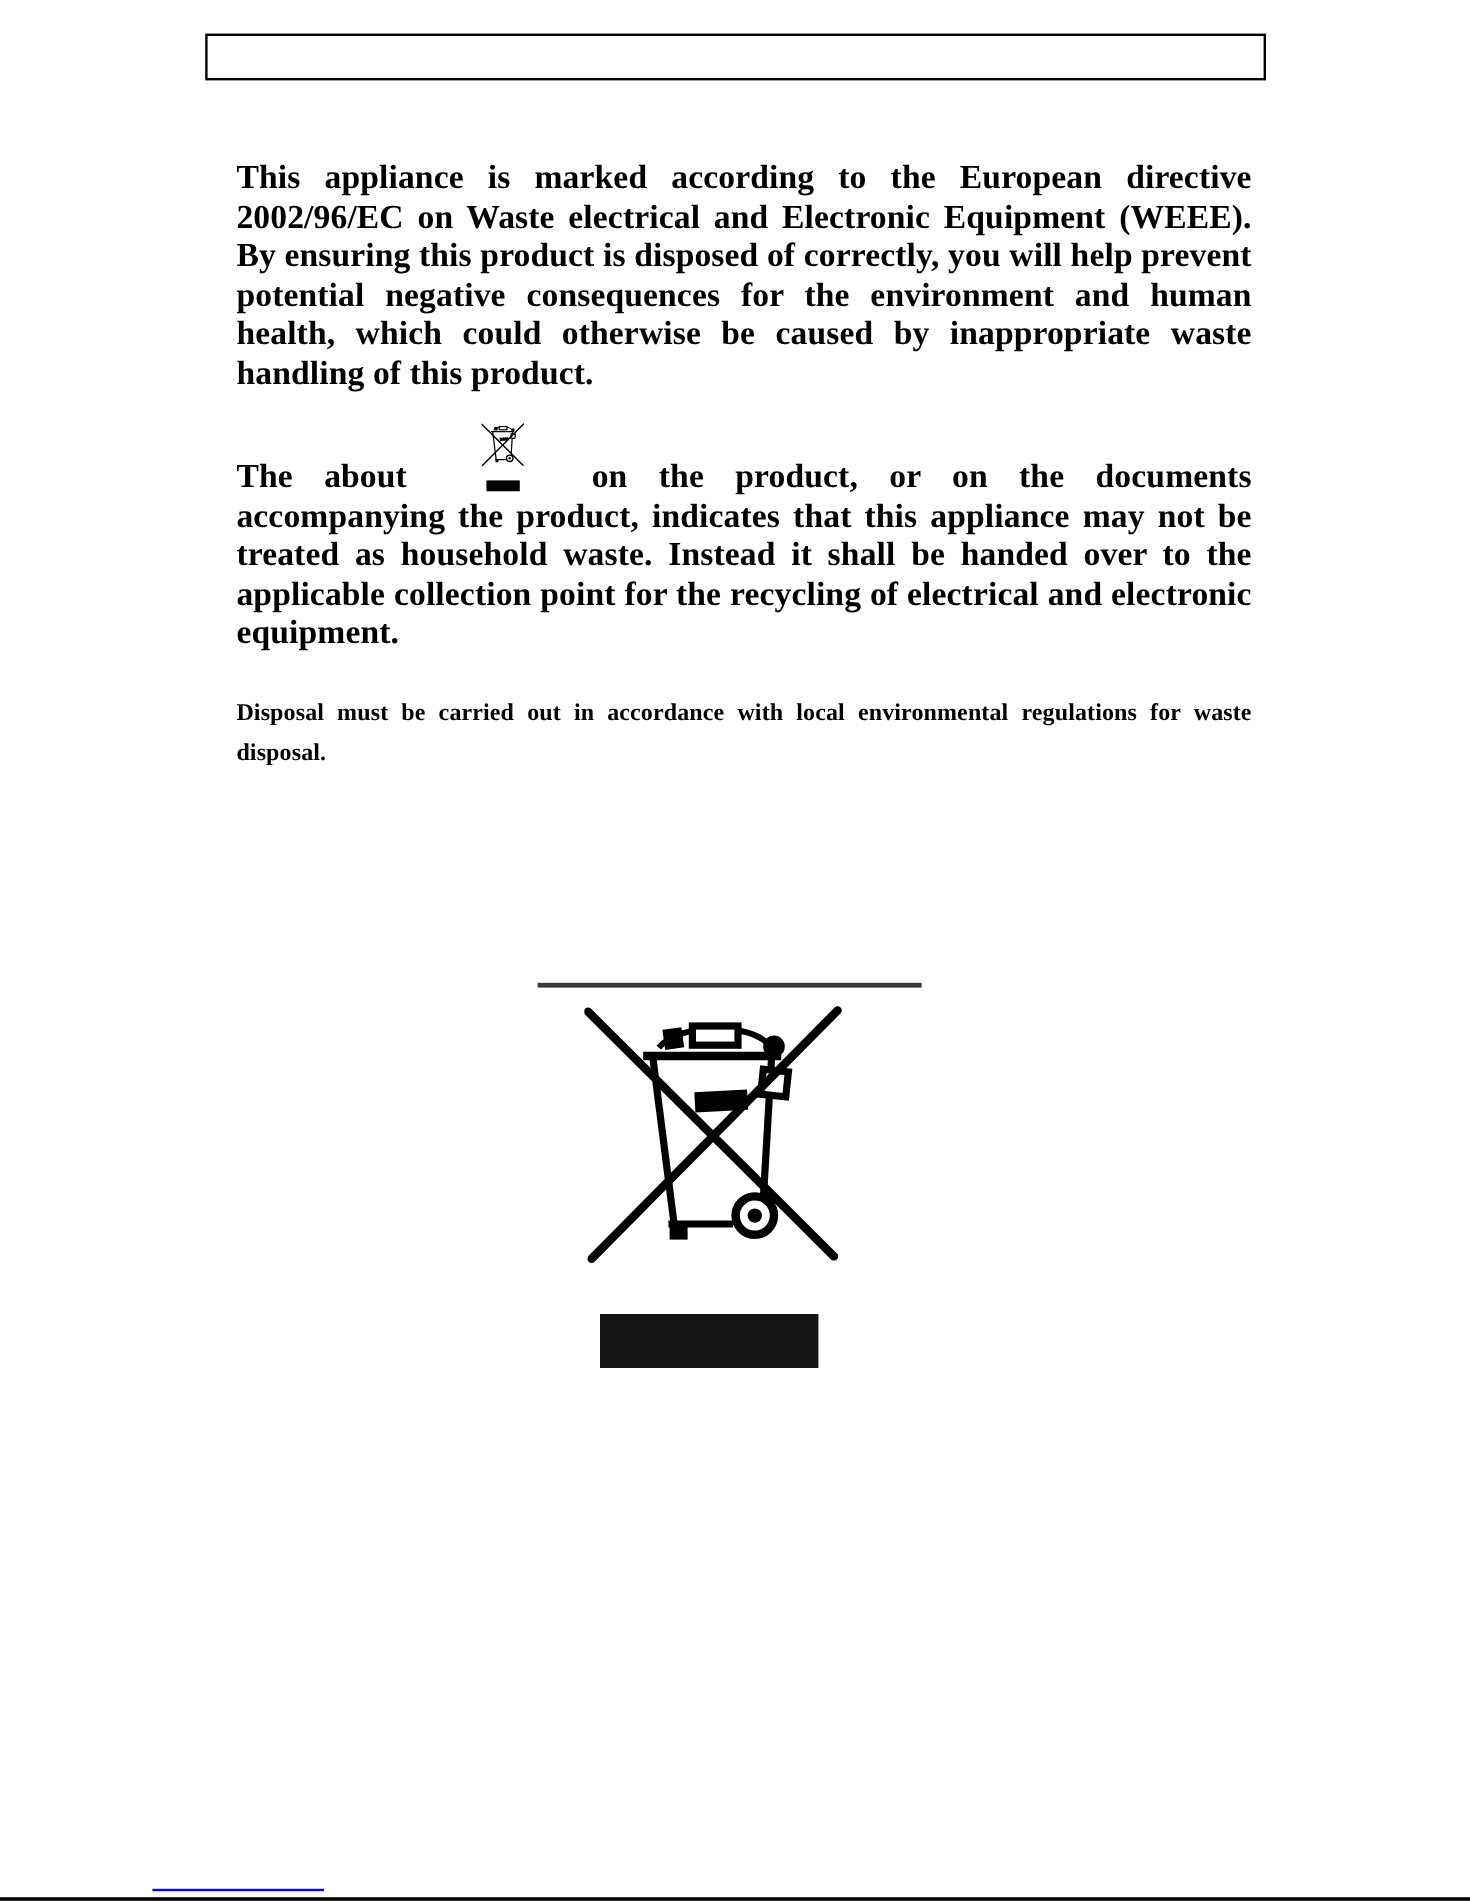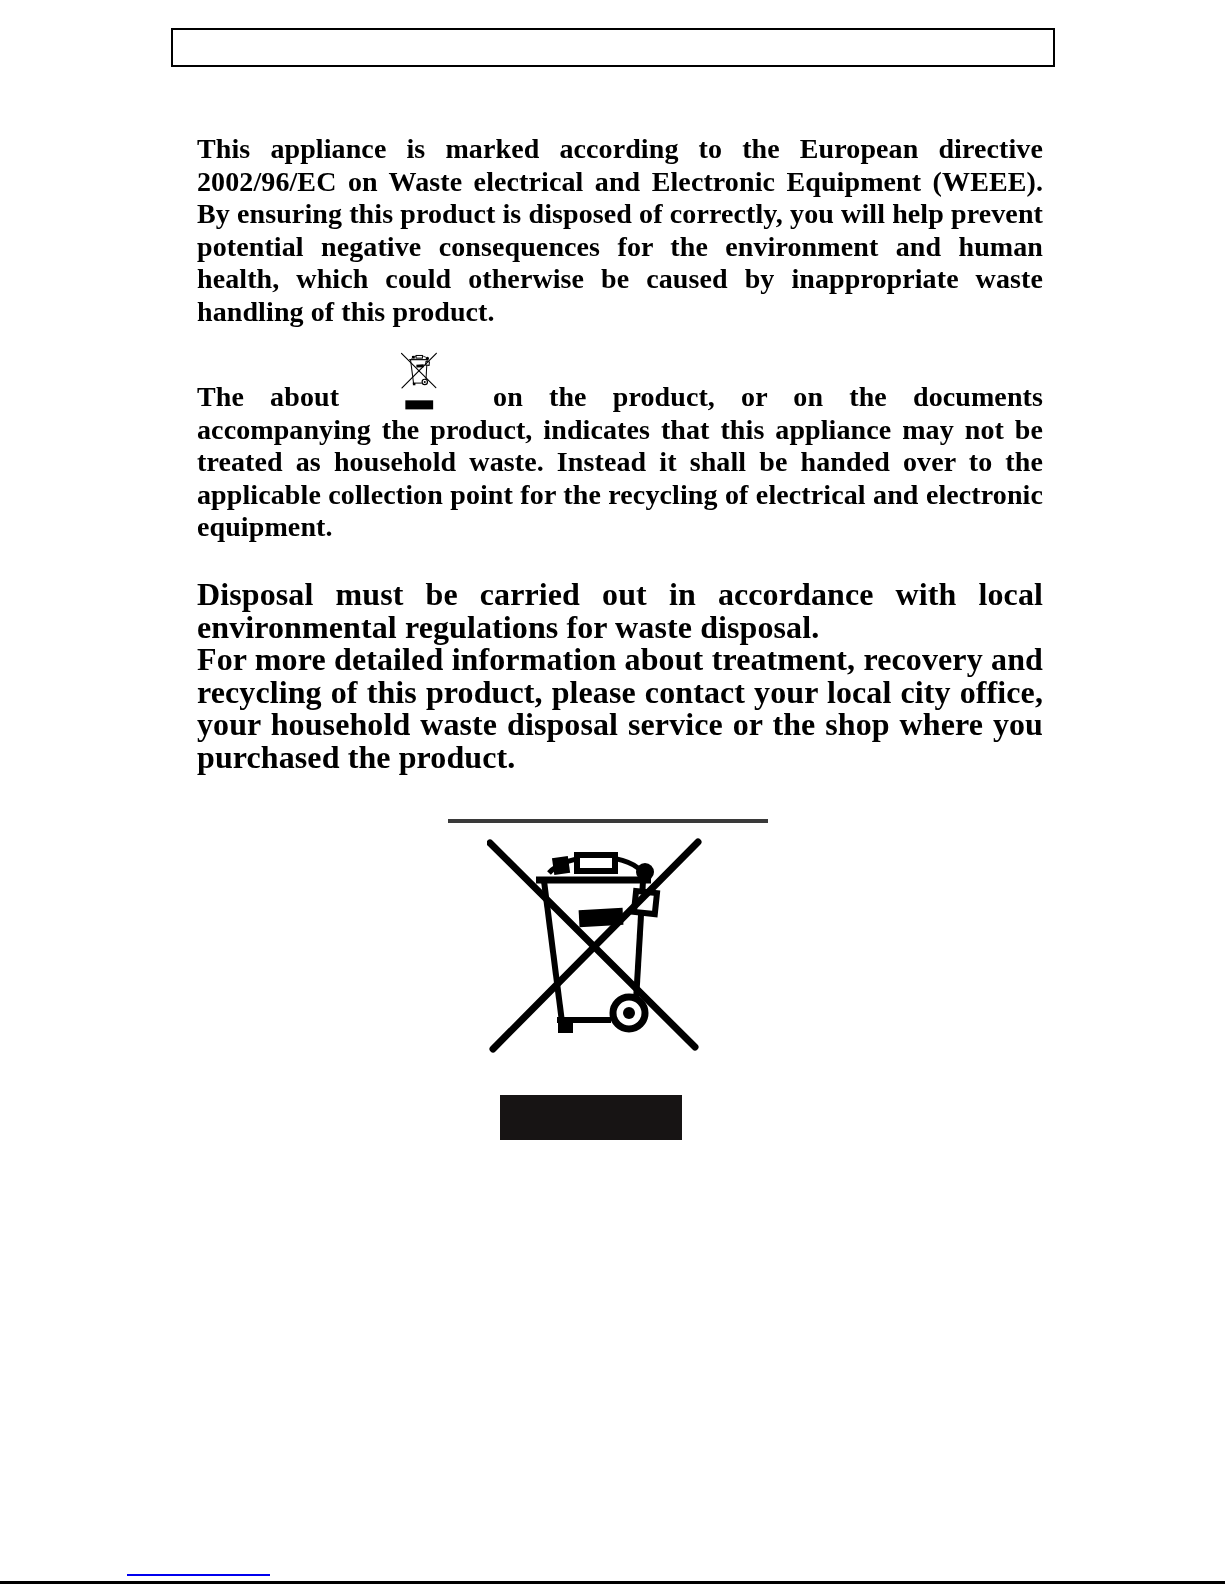--- a/index.html
+++ b/index.html
@@ -34,21 +34,21 @@
     line-height: 32.6px;
     font-weight: bold;
     text-align: justify;
     letter-spacing: 0.1px;
   }
   .p1 { top: 133px; }
   .p2 { top: 352px; }
   .p3 { top: 578px; }
   .p3 p {
     margin: 0;
-    font-size: 32px;
+    font-size: 20px;
     line-height: 32.6px;
     font-weight: bold;
     text-align: justify;
   }
   .inline-weee {
     display: inline-block;
     width: 36px;
     height: 58px;
     margin-left: 62px;
     margin-right: 56px;
@@ -105,21 +105,20 @@
 
   <p class="para p1">This appliance is marked according to the European directive 2002/96/EC on Waste electrical and Electronic Equipment (WEEE). By ensuring this product is disposed of correctly, you will help prevent potential negative consequences for the environment and human health, which could otherwise be caused by inappropriate waste handling of this product.</p>
 
   <p class="para p2"><span>The about</span><svg class="inline-weee" viewBox="0 0 215 345" aria-hidden="true">
         <use href="#weee-bin" x="0" y="0" width="215" height="220"></use>
         <rect x="26" y="288" width="166" height="54" fill="currentColor"></rect>
       </svg><span>on the product, or on the documents accompanying the product, indicates that this appliance may not be treated as household waste. Instead it shall be handed over to the applicable collection point for the recycling of electrical and electronic equipment.</span></p>
 
   <div class="para p3">
     <p>Disposal must be carried out in accordance with local environmental regulations for waste disposal.</p>
-    <p>For more detailed information about treatment, recovery and recycling of this product, please contact your local city office, your household waste disposal service or the shop where you purchased the product.</p>
   </div>
 
   <div>
     <div class="fig-topline"></div>
     <svg class="fig-bin" viewBox="0 0 215 220" aria-hidden="true">
       <use href="#weee-bin"></use>
     </svg>
     <div class="fig-bar"></div>
   </div>
 

